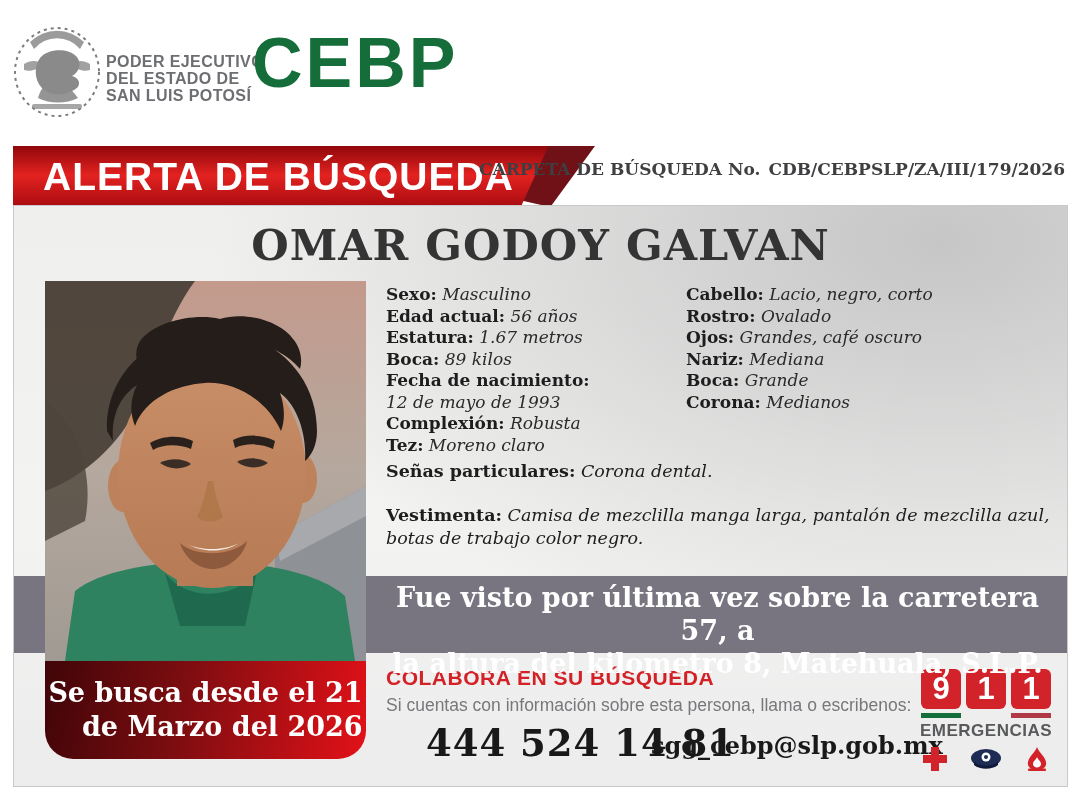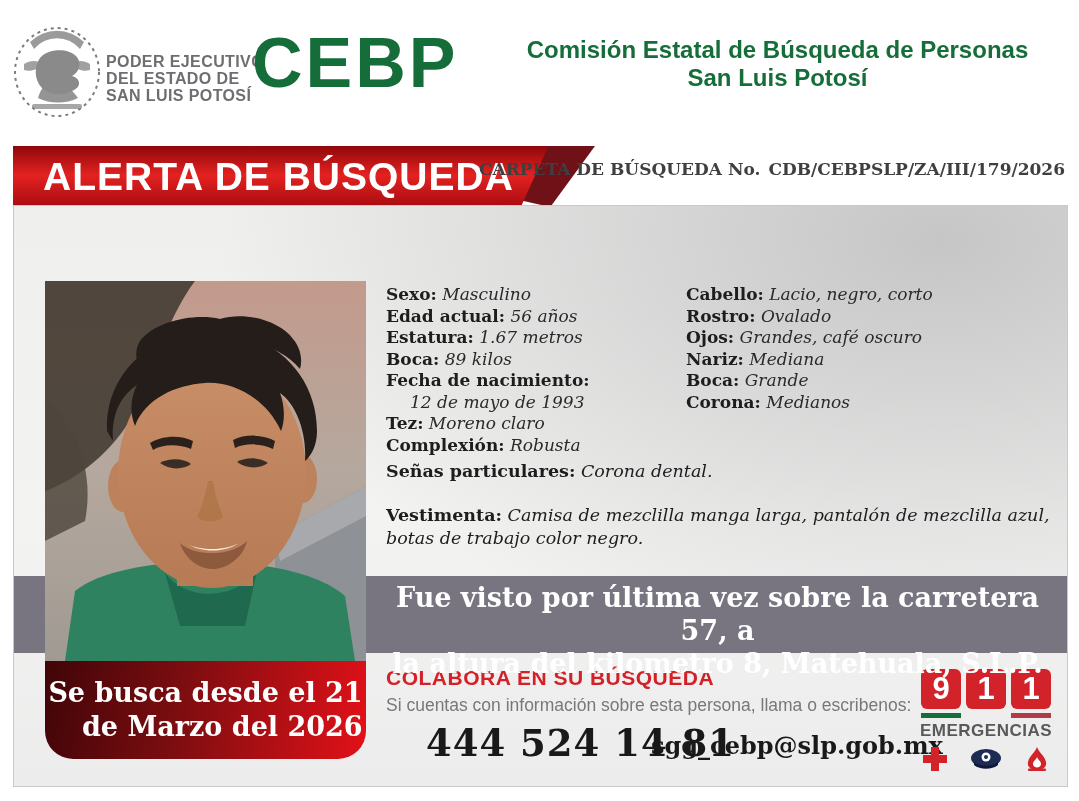--- a/index.html
+++ b/index.html
@@ -42,21 +42,21 @@
   
   .photo{position:absolute;left:31px;top:75px;width:321px;height:380px;overflow:hidden;z-index:3;}
 
   
   .details{position:absolute;top:78px;color:#1d1d1d;font-family:"DejaVu Serif", serif;
            font-size:17px;line-height:21.5px;}
   .col-left{left:372px;width:290px;}
   .col-right{left:672px;width:360px;}
   .details b{font-weight:bold;}
   .details i{font-style:italic;color:#2a2a2a;}
-  .blockval i{display:block;margin-left:24px;}
+  .blockval i{display:block;}
 
   .senas{position:absolute;left:372px;top:255px;width:660px;color:#1d1d1d;
          font-family:"DejaVu Serif", serif;font-size:17.5px;}
   .vestimenta{position:absolute;left:372px;top:298px;width:672px;color:#1d1d1d;
               font-family:"DejaVu Serif", serif;font-size:17.5px;line-height:23px;}
 
   
   .grayband{position:absolute;left:0;top:370px;width:1053px;height:77px;background:#787580;z-index:1;}
   .grayband .txt{position:absolute;left:360px;right:6px;top:5px;text-align:center;color:#ffffff;
                  font-family:"DejaVu Serif", serif;font-weight:bold;font-size:27px;line-height:33px;}
@@ -113,38 +113,35 @@
   </div>
 
   <div class="org-text">
     <div>PODER EJECUTIVO</div>
     <div>DEL ESTADO DE</div>
     <div>SAN LUIS POTOSÍ</div>
   </div>
 
   <div class="cebp">CEBP</div>
 
-  <div class="commission">
-    <div>Comisión Estatal de Búsqueda de Personas</div>
-    <div>San Luis Potosí</div>
-  </div>
 
   <div class="banner-wrap">
     <div class="banner-arrow"></div>
     <div class="banner-main">
       <span>ALERTA DE BÚSQUEDA</span>
     </div>
   </div>
 
   <div class="case-line">
     <span>CARPETA DE BÚSQUEDA No.</span><span class="num">CDB/CEBPSLP/ZA/III/179/2026</span>
   </div>
 
   <div class="content">
 
+    <div class="person-name">OMAR GODOY GALVAN</div>
 
     <div class="grayband">
       <div class="txt">
         <div>Fue visto por última vez sobre la carretera 57, a</div>
         <div>la altura del kilometro 8, Matehuala, S.L.P.</div>
       </div>
     </div>
 
     <div class="photo">
       <svg viewBox="0 0 321 380" width="321" height="380">
@@ -181,22 +178,22 @@
         <path d="M142 263 C158 272 180 272 196 261 C182 270 156 270 142 263 Z" fill="#f4efe8"></path>
       </svg>
     </div>
 
     <div class="details col-left">
       <div><b>Sexo:</b> <i>Masculino</i></div>
       <div><b>Edad actual:</b> <i>56 años</i></div>
       <div><b>Estatura:</b> <i>1.67 metros</i></div>
       <div><b>Boca:</b> <i>89 kilos</i></div>
       <div class="blockval"><b>Fecha de nacimiento:</b> <i>12 de mayo de 1993</i></div>
+      <div><b>Complexión:</b> <i>Robusta</i></div>
       <div><b>Tez:</b> <i>Moreno claro</i></div>
-      <div><b>Complexión:</b> <i>Robusta</i></div>
     </div>
 
     <div class="details col-right">
       <div><b>Cabello:</b> <i>Lacio, negro, corto</i></div>
       <div><b>Rostro:</b> <i>Ovalado</i></div>
       <div><b>Ojos:</b> <i>Grandes, café oscuro</i></div>
       <div><b>Nariz:</b> <i>Mediana</i></div>
       <div><b>Boca:</b> <i>Grande</i></div>
       <div><b>Corona:</b> <i>Medianos</i></div>
     </div>

